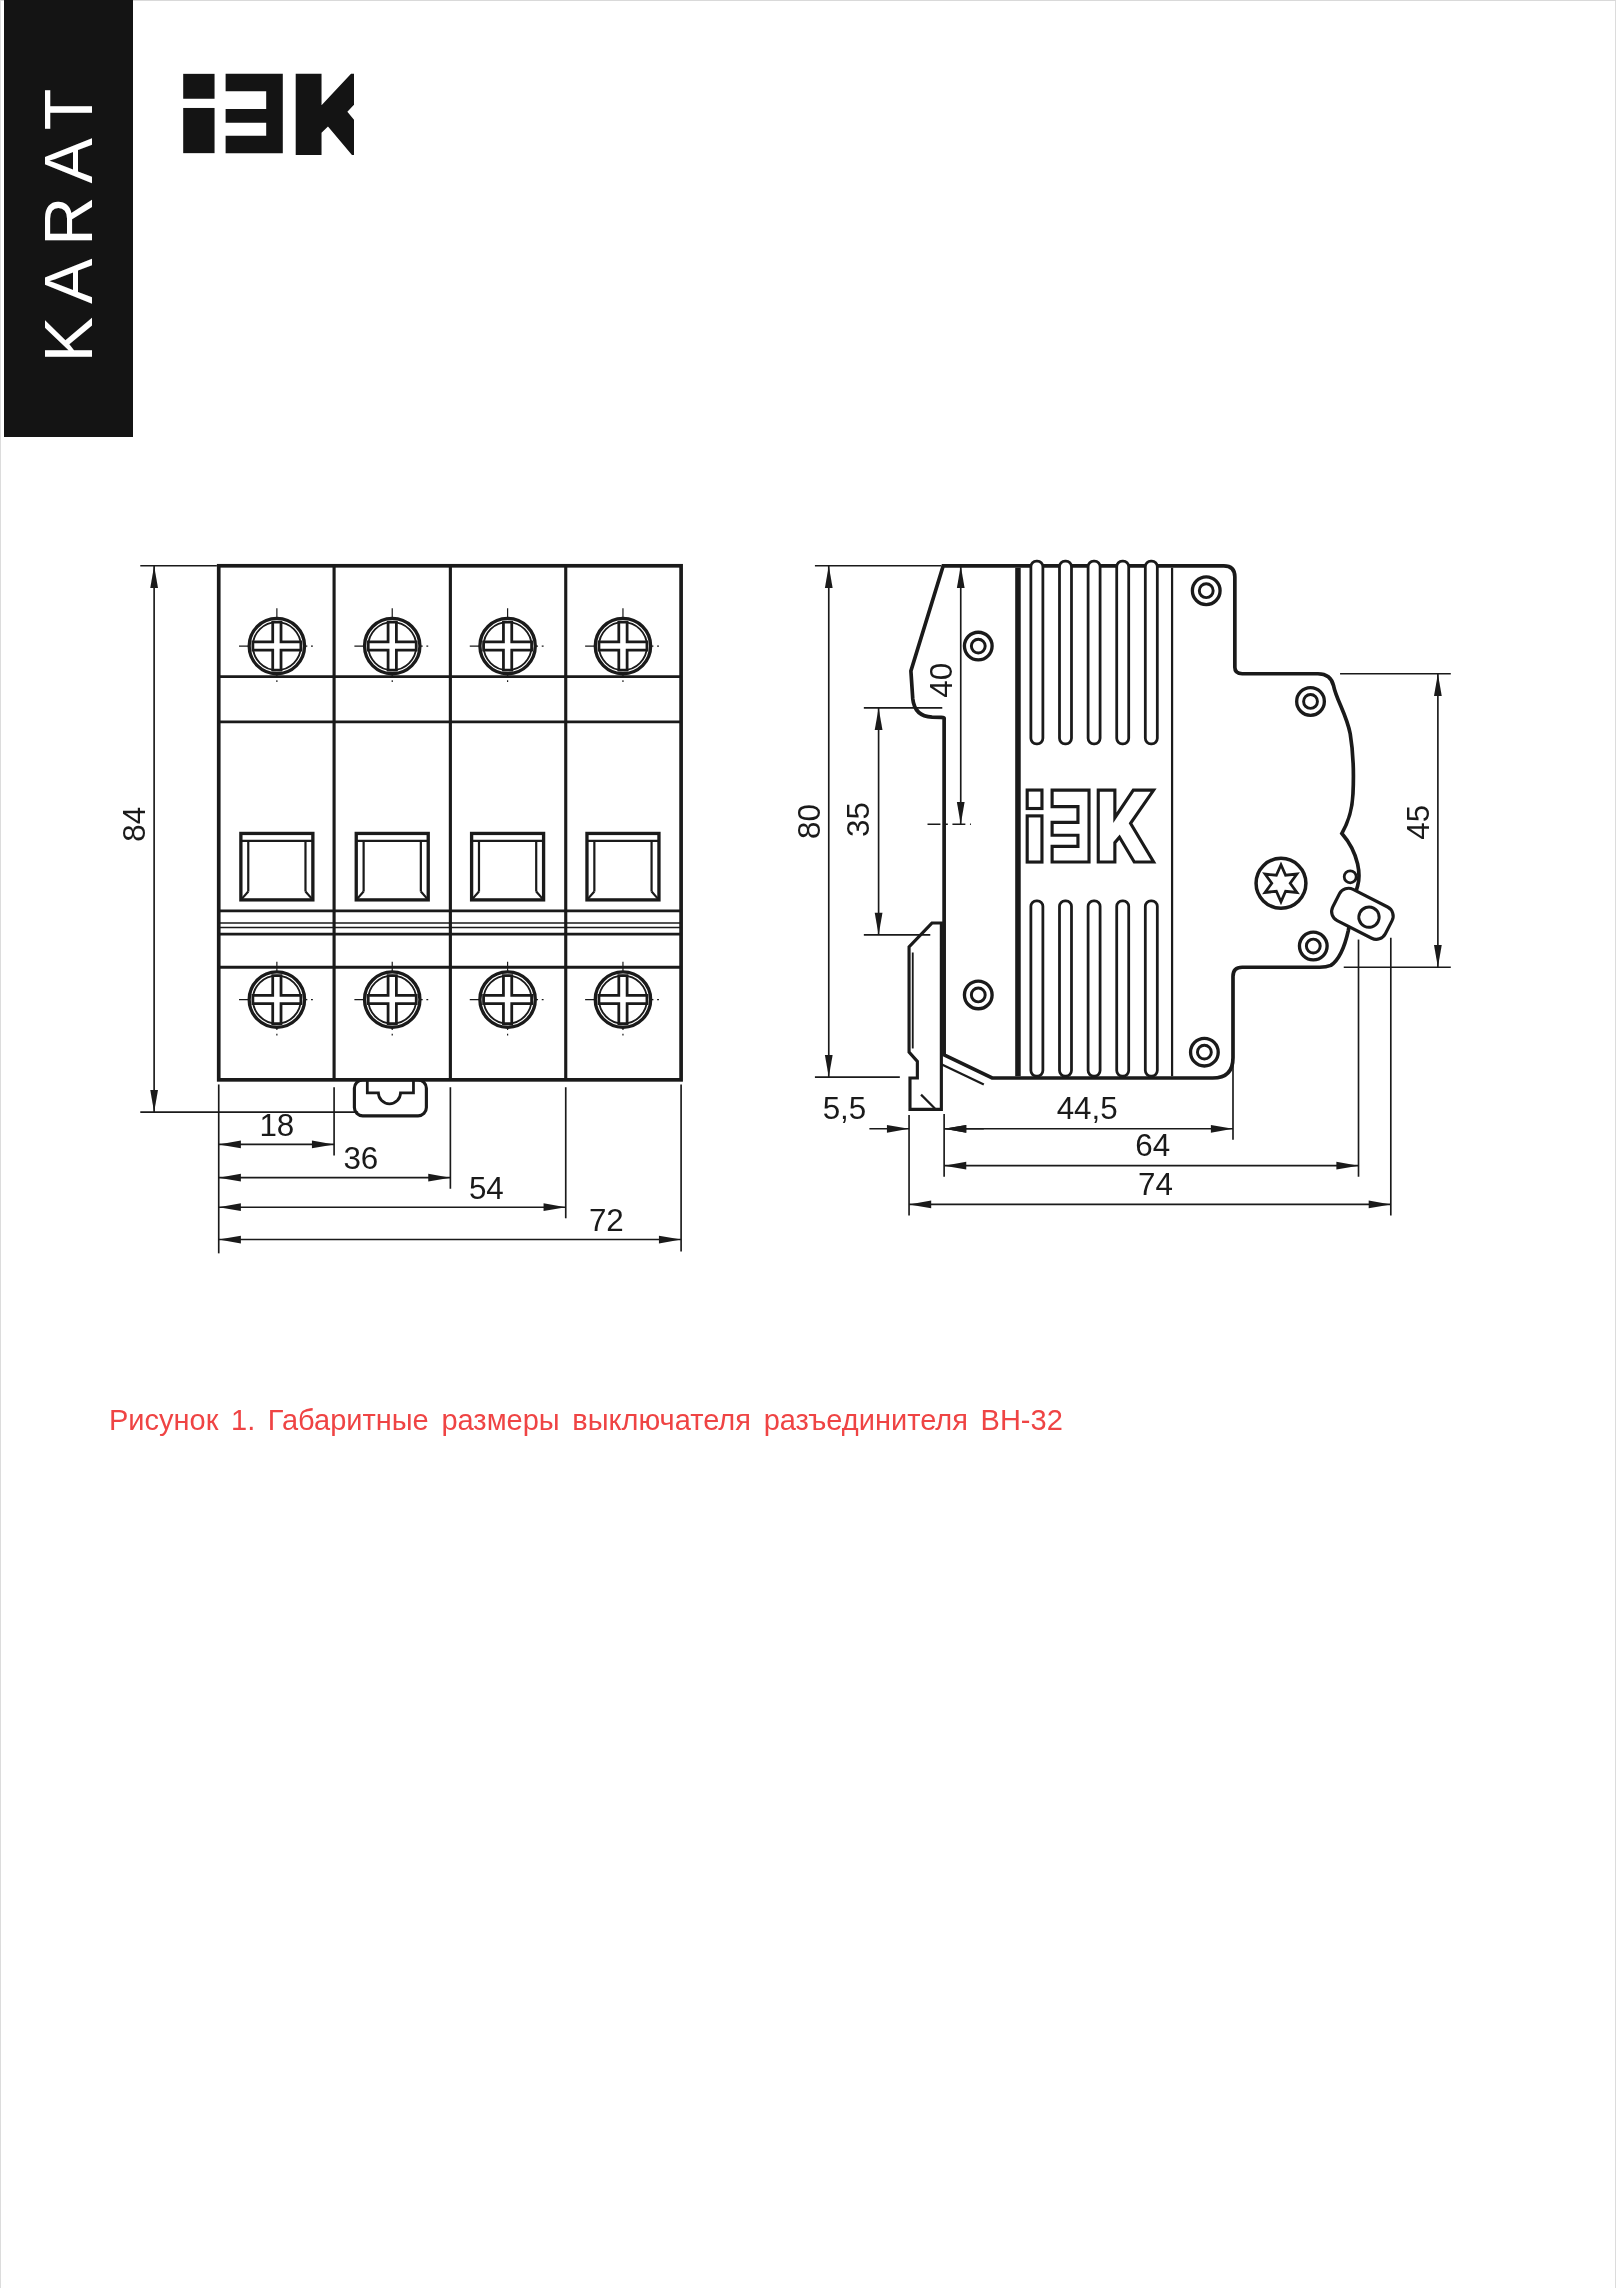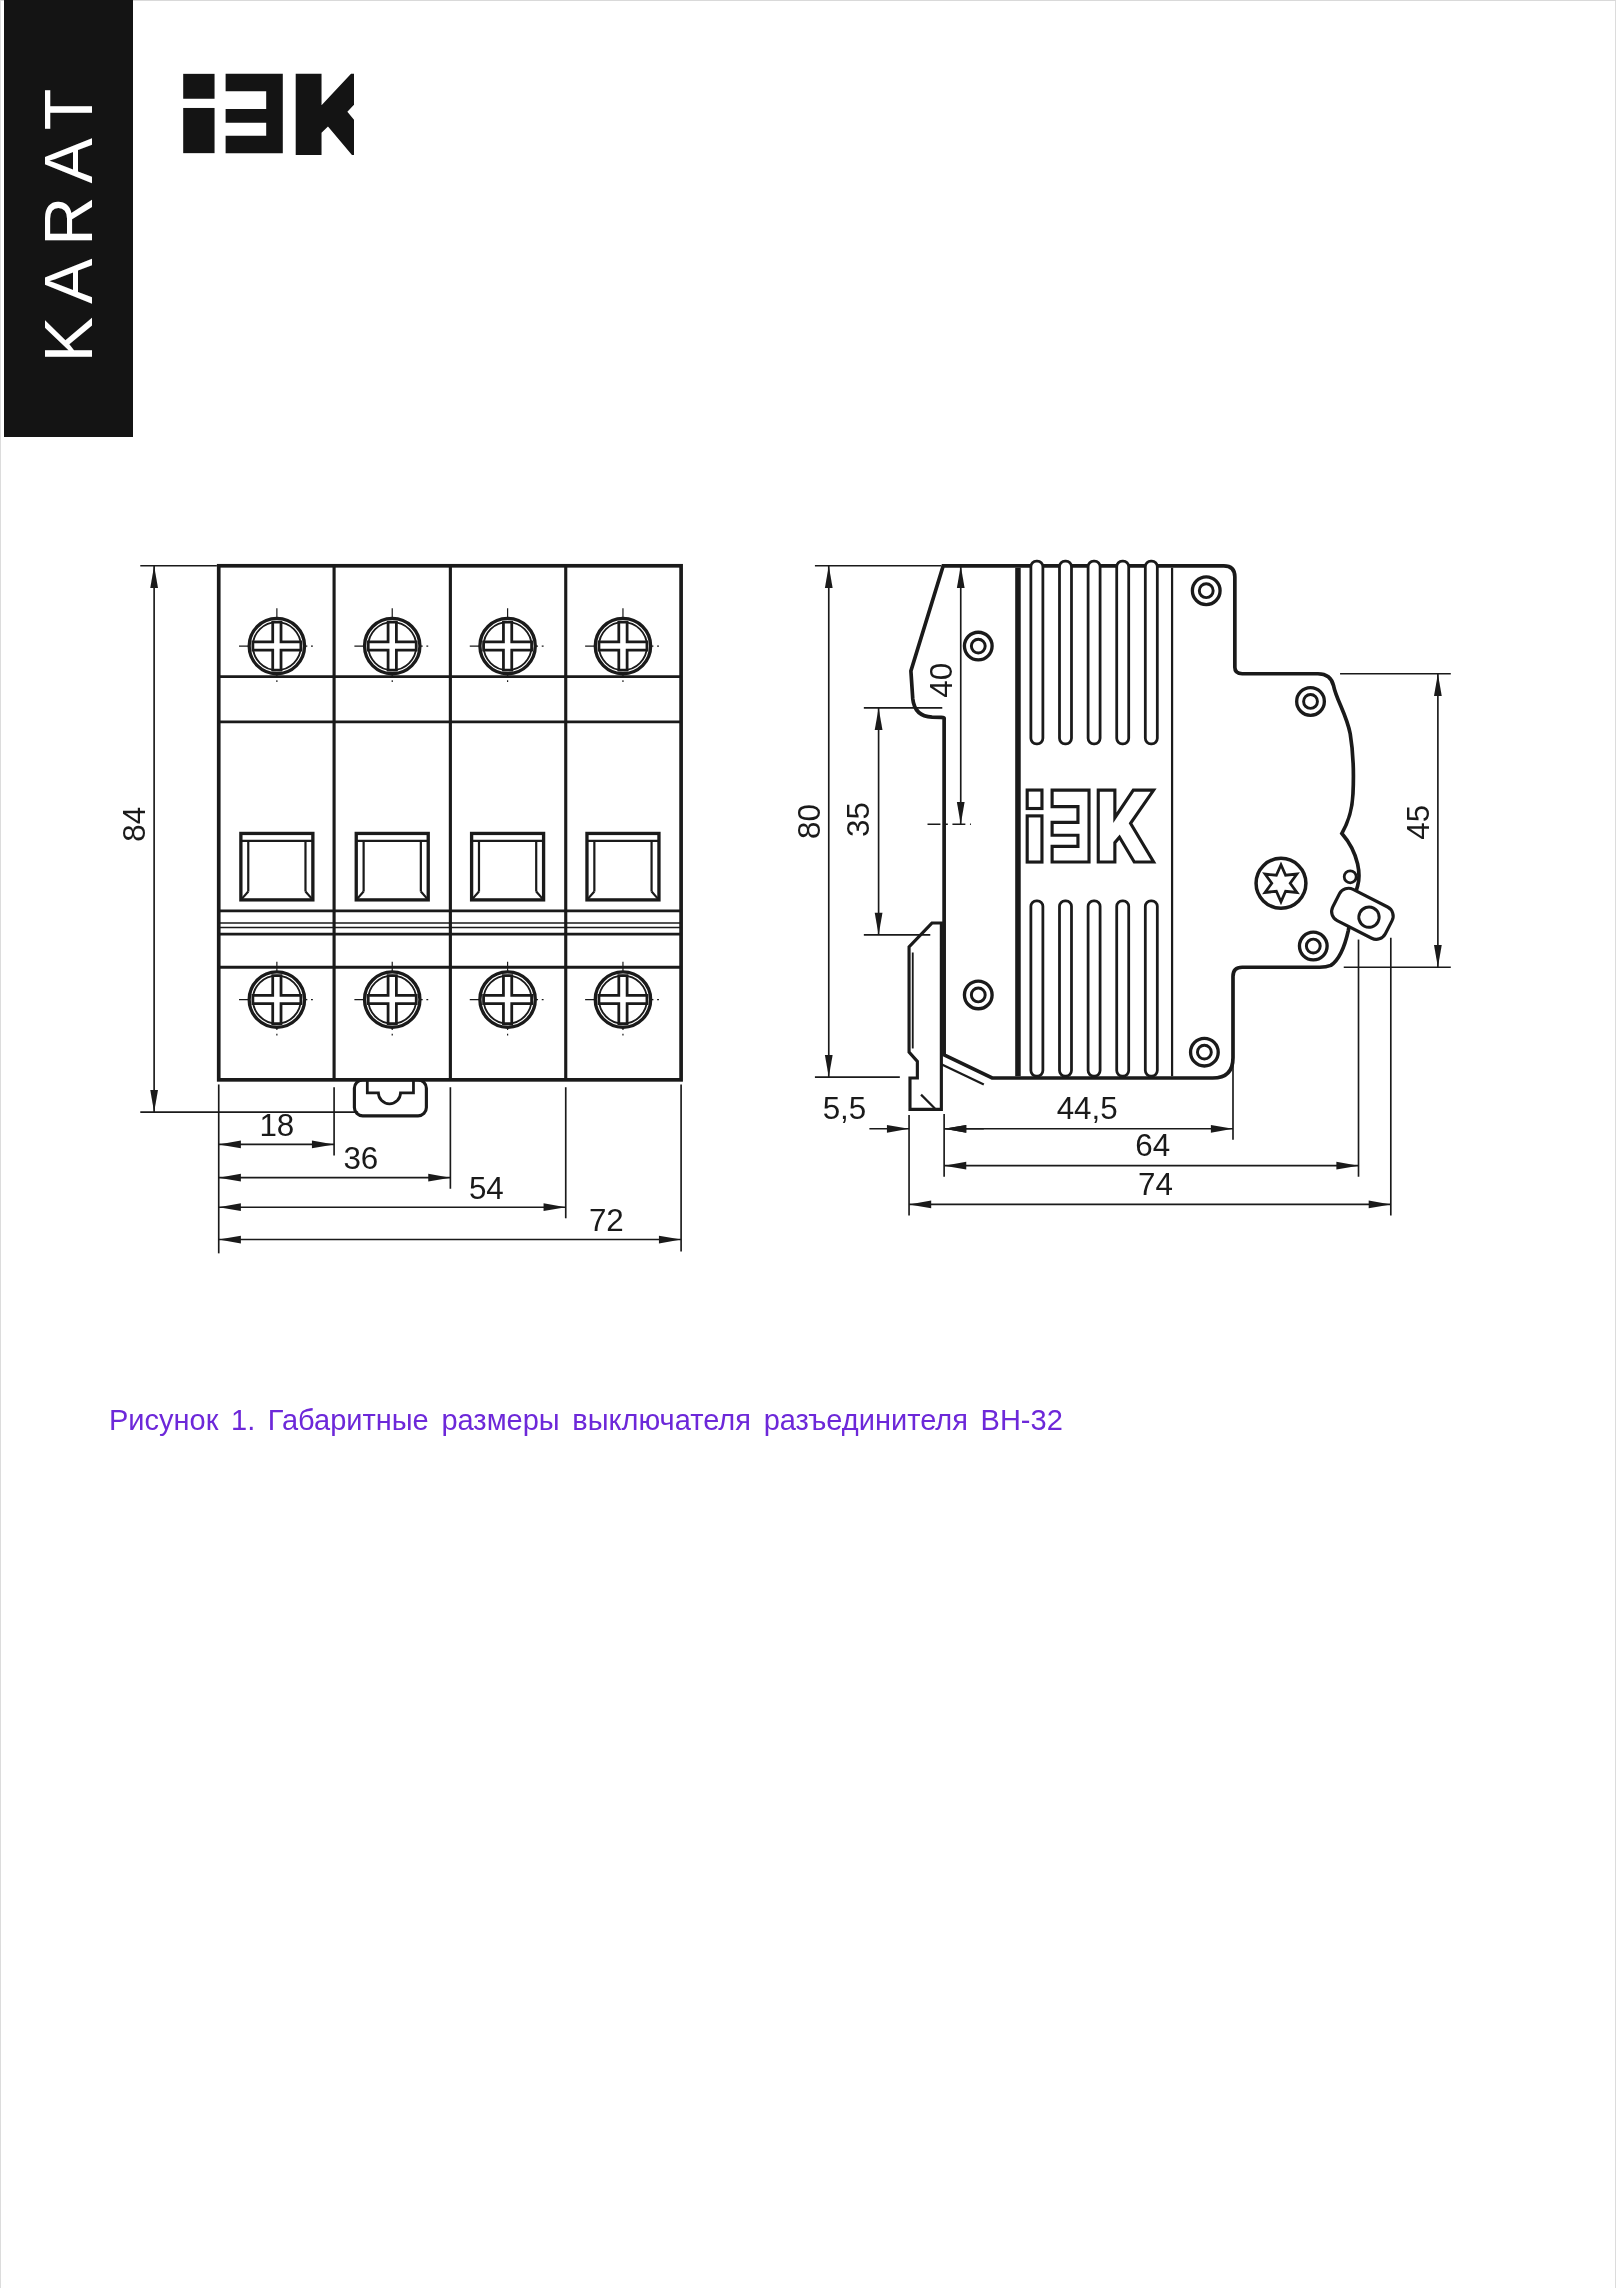--- a/index.html
+++ b/index.html
@@ -14,21 +14,21 @@
   .brandbar .vtext{
     position:absolute;left:50%;top:50%;
     transform:translate(-50%,-50%) rotate(-90deg);
     white-space:nowrap;color:#ffffff;font-size:68px;font-weight:400;
     letter-spacing:13px;font-family:"Liberation Sans",sans-serif;
   }
   .headerlogo{position:absolute;left:183px;top:72px;width:171px;height:83px;}
   .drawing{position:absolute;left:0;top:0;}
   .caption{
     position:absolute;left:109px;top:1404px;width:1015px;
-    font-size:29px;word-spacing:4.6px;color:#6d28d9;
+    font-size:29px;word-spacing:4.6px;color:#ef4444;
   }
   svg{display:block;}
   text{font-family:"Liberation Sans",sans-serif;fill:#1a1a1a;}
 </style>
 </head>
 <body>
 
 <div class="page">
 
   <div class="brandbar">

